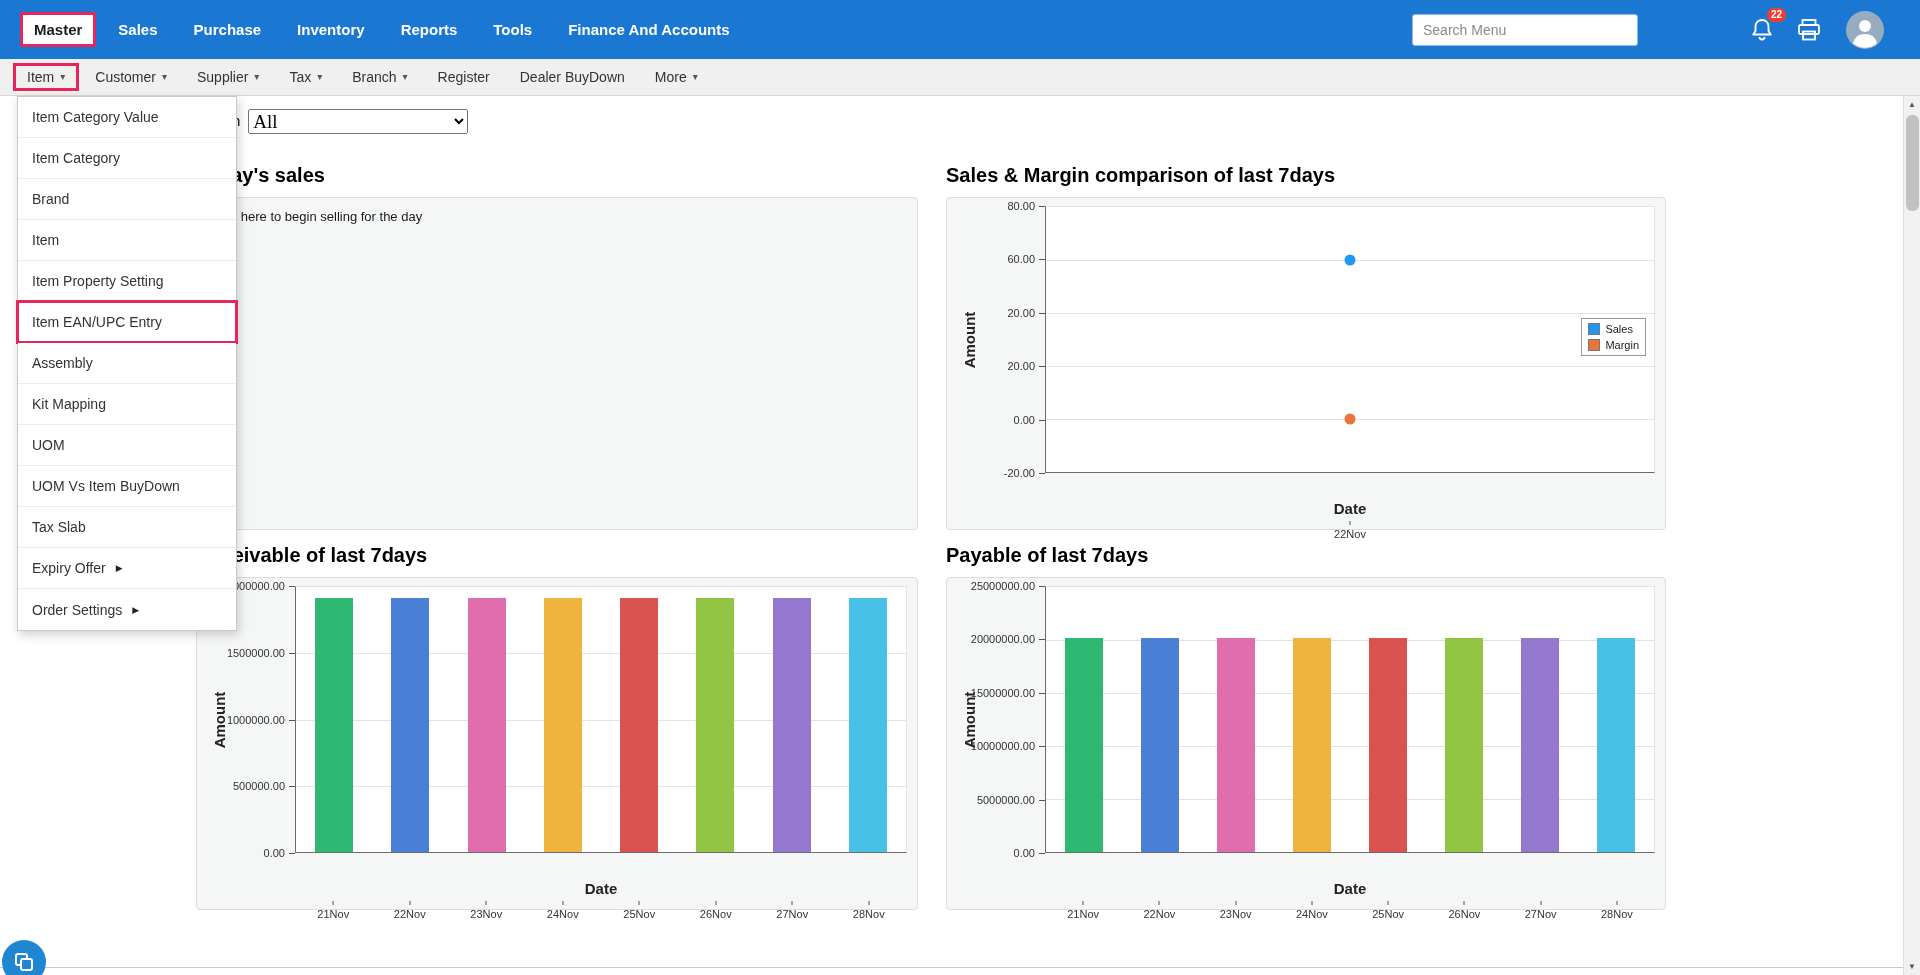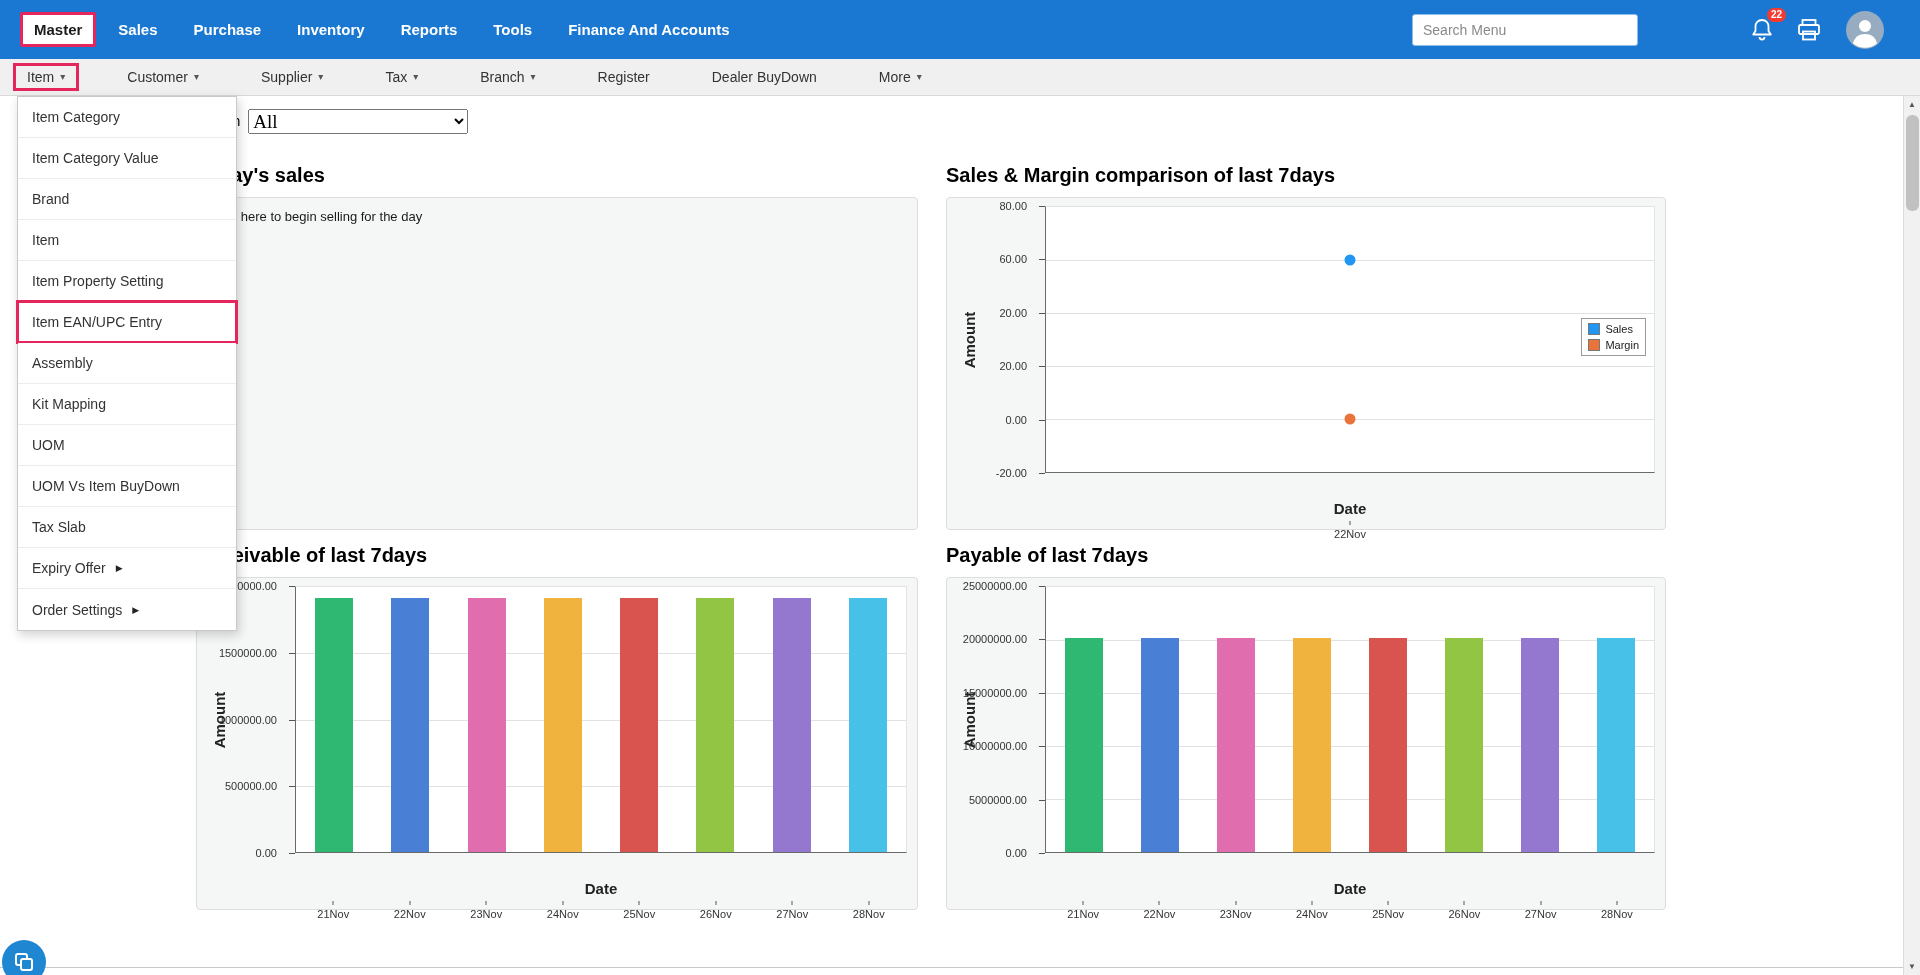--- a/index.html
+++ b/index.html
@@ -38,21 +38,21 @@
   .avatar-wrap { margin-left:24px; cursor:pointer; display:flex; }
 
   
   .menubar {
     position:absolute; top:59px; left:0; width:1920px; height:37px;
     background:#f0f0f0; border-bottom:1px solid #d9d9d9;
     display:flex; align-items:center; padding-left:12px; z-index:29;
   }
   .mb-item {
     font-size:14px; color:#333; padding:6px 15px; display:flex; align-items:center;
-    gap:6px; cursor:pointer; white-space:nowrap;margin-left:32px;
+    gap:6px; cursor:pointer; white-space:nowrap;
   }
   .mb-item .caret { display:none; font-size:10px; color:#555; line-height:1; }
   .mb-item.has-caret .caret { display:inline; }
   .mb-item.highlighted { border:3px solid #e4265c; padding:3px 11px; margin:0 1px; }
 
   
   .dropdown {
     position:absolute; top:96px; left:17px; width:220px; background:#fff;
     border:1px solid #c9c9c9; box-shadow:2px 4px 10px rgba(0,0,0,0.18); z-index:40;
   }
@@ -90,21 +90,21 @@
     grid-template-rows:1fr 24px 24px;
     grid-template-areas: "ytitle ylabels plot" ". . xlabels" ". . xtitle";
   }
   .ax-ytitle { grid-area:ytitle; position:relative; }
   .ax-ytitle span {
     position:absolute; left:50%; top:50%;
     transform:translate(-50%,-50%) rotate(-90deg);
     font-weight:bold; font-size:15px; color:#222; white-space:nowrap;
   }
   .ax-ylabels { grid-area:ylabels; position:relative; font-size:11px; color:#333; }
-  .ylab { position:absolute; right:18px; transform:translateY(-50%); white-space:nowrap; }
+  .ylab { position:absolute; right:10px; transform:translateY(-50%); white-space:nowrap; }
   .ytickmark { position:absolute; right:0; width:6px; height:1px; background:#555; }
   .plot {
     grid-area:plot; position:relative; background:#fff;
     border-left:1px solid #6a6a6a; border-bottom:1px solid #6a6a6a;
     border-top:1px solid #e3e3e3; border-right:1px solid #e3e3e3;
   }
   .gridline { position:absolute; left:0; right:0; height:1px; background:#e2e2e2; }
   .bar { position:absolute; bottom:0; width:38px; transform:translateX(-50%); }
   .dot { position:absolute; width:11px; height:11px; border-radius:50%; transform:translate(-50%,-50%); }
   .ax-xlabels { grid-area:xlabels; position:relative; font-size:11px; color:#333;margin-top:48px; }
@@ -233,26 +233,26 @@
 
     <div class="mb-item has-caret">
       <span class="mb-label">More</span>
       <span class="caret">▾</span>
     </div>
   </nav>
 
 <div class="dropdown">
 
     <div class="dd-item">
+      <span class="dd-label">Item Category Value</span>
+
+    </div>
+
+    <div class="dd-item">
       <span class="dd-label">Item Category</span>
-
-    </div>
-
-    <div class="dd-item">
-      <span class="dd-label">Item Category Value</span>
 
     </div>
 
     <div class="dd-item">
       <span class="dd-label">Brand</span>
 
     </div>
 
     <div class="dd-item">
       <span class="dd-label">Item</span>

